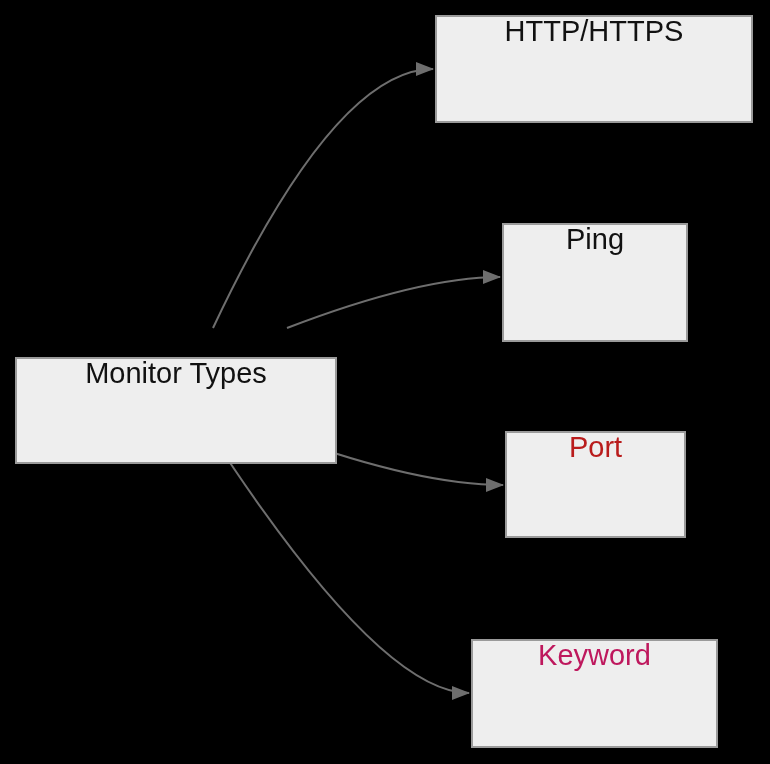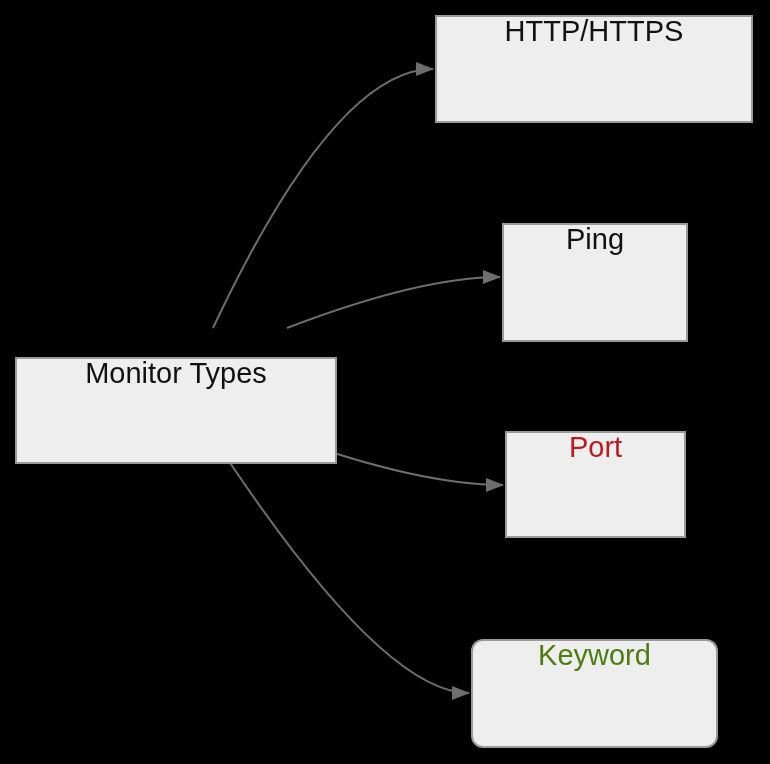--- a/index.html
+++ b/index.html
@@ -70,17 +70,17 @@
   </div>
 
   <div class="node node-ping" style="background: rgb(238, 238, 238); border-color: rgb(154, 154, 154); color: rgb(17, 17, 17);">
     <span>Ping</span>
   </div>
 
   <div class="node node-port" style="background: rgb(238, 238, 238); border-color: rgb(154, 154, 154); color: #b91c1c;">
     <span>Port</span>
   </div>
 
-  <div class="node node-keyword" style="background: rgb(238, 238, 238); border-color: rgb(154, 154, 154); color: #4d7c0f; border-radius: 12px;">
+  <div class="node node-keyword" style="background: rgb(238, 238, 238); border-color: rgb(154, 154, 154); color: #be185d;">
     <span>Keyword</span>
   </div>
 
 </div>
 
 </body></html>

